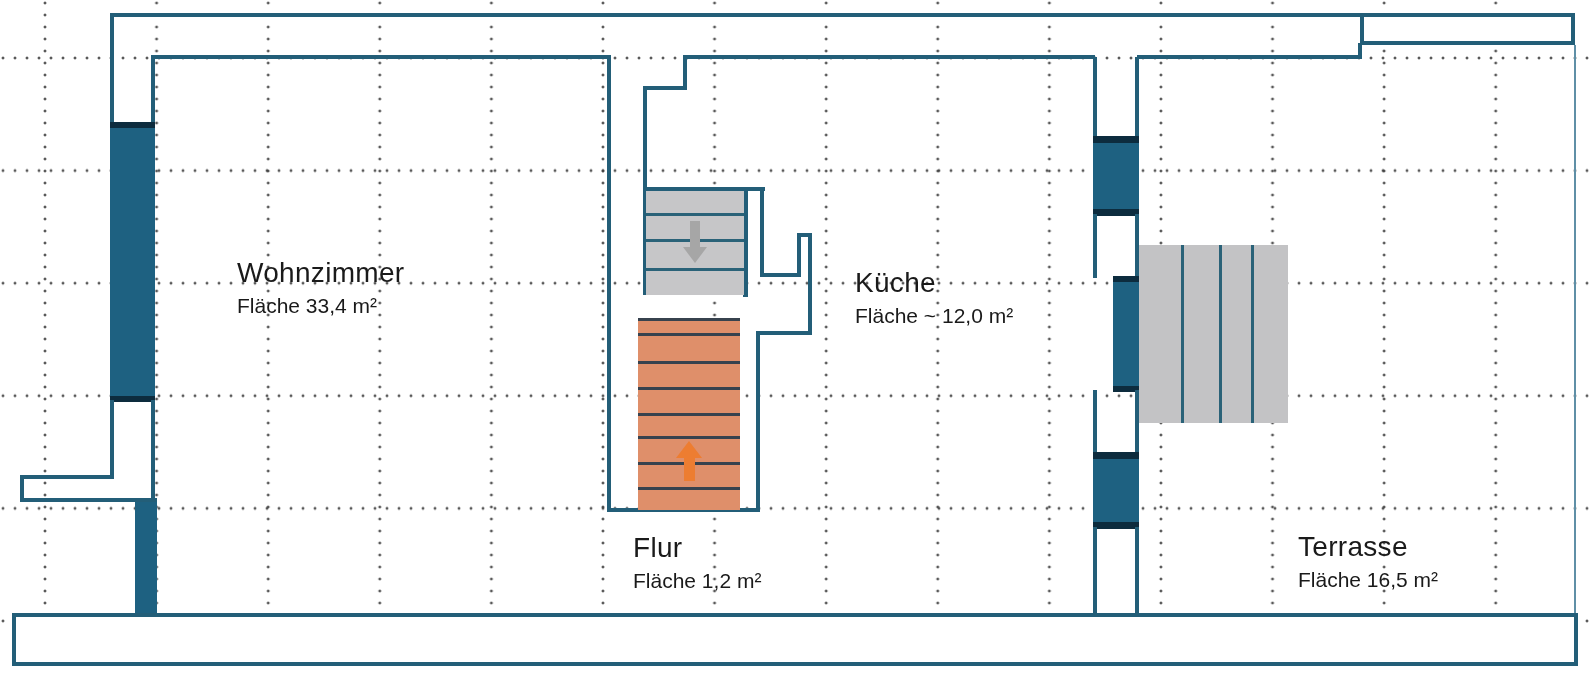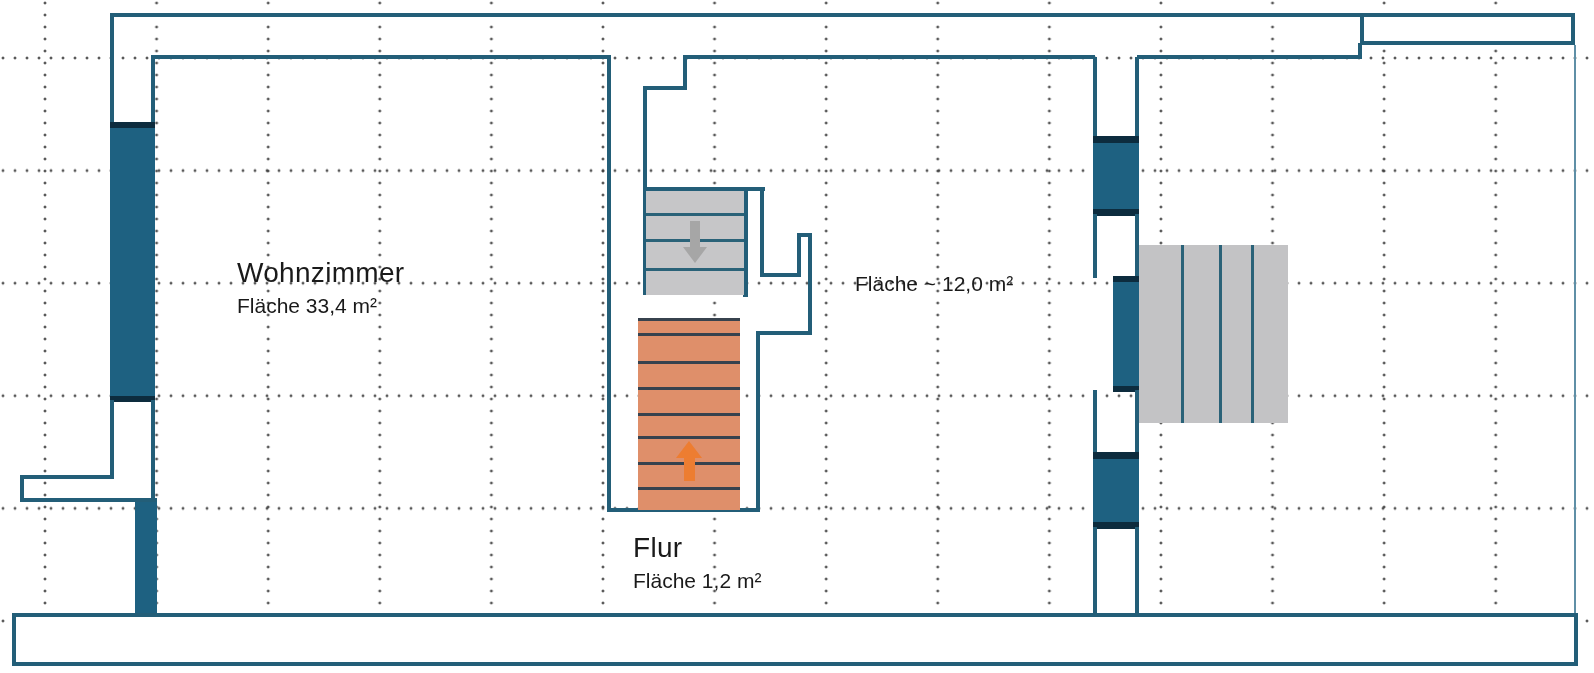--- a/index.html
+++ b/index.html
@@ -116,20 +116,25 @@
     <div class="dline" style="left:42px"></div>
     <div class="dline" style="left:80px"></div>
     <div class="dline" style="left:112px"></div>
   </div>
 
   <div class="label" style="left:237px;top:257px">
     <div class="rname">Wohnzimmer</div>
     <div class="rarea">Fläche 33,4 m²</div>
   </div>
   <div class="label" style="left:855px;top:267px">
+    <div class="rname">Küche</div>
     <div class="rarea">Fläche ~ 12,0 m²</div>
   </div>
   <div class="label" style="left:633px;top:532px">
     <div class="rname">Flur</div>
     <div class="rarea">Fläche 1,2 m²</div>
   </div>
+  <div class="label" style="left:1298px;top:531px">
+    <div class="rname">Terrasse</div>
+    <div class="rarea">Fläche 16,5 m²</div>
+  </div>
 
 </div>
 
 </body></html>

